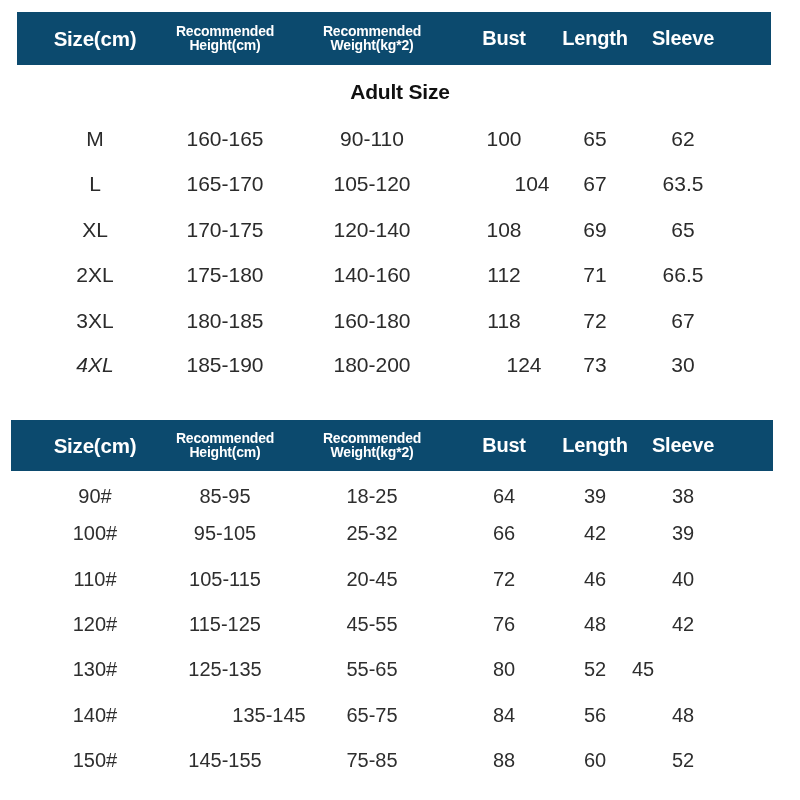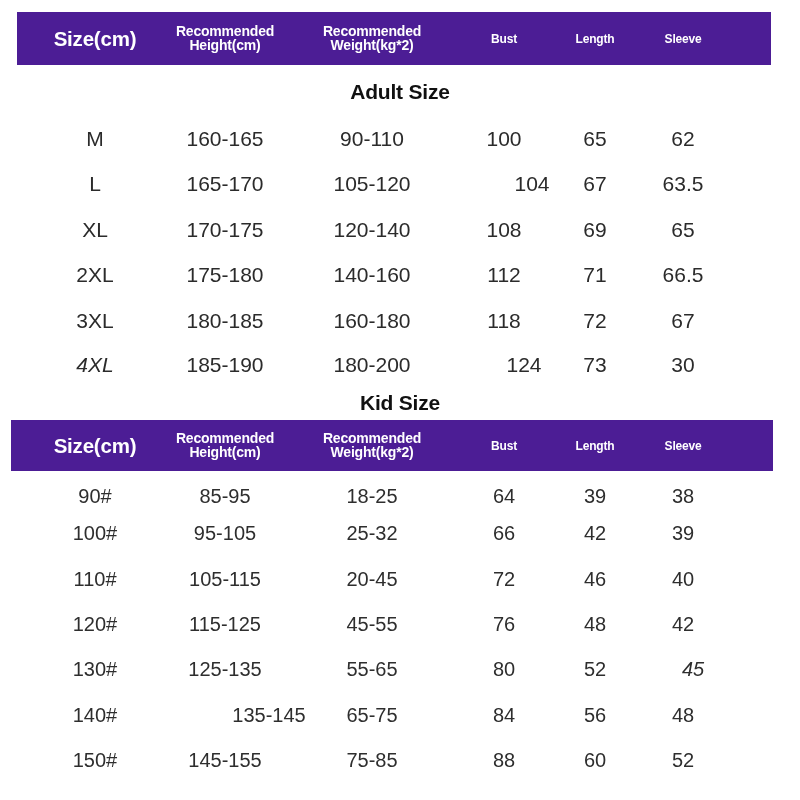--- a/index.html
+++ b/index.html
@@ -15,21 +15,21 @@
   #sheet {
     position: relative;
     width: 800px;
     height: 800px;
     background: #ffffff;
   }
 
   
   .header-bar {
     position: absolute;
-    background: #4c1d95;
+    background: #0c4a6e;
     display: flex;
     align-items: center;
   }
 
   #adult-header-bar {
     left: 17px;
     top: 12px;
     width: 754px;
     height: 53px;
   }
@@ -47,21 +47,21 @@
     font-weight: bold;
     text-align: center;
     line-height: 1.06;
     letter-spacing: -0.2px;
     white-space: pre-line;
     transform: translateX(-50%);
   }
 
   .hcell.big   { font-size: 20.5px; }
   .hcell.two   { font-size: 14px; }
-  .hcell.small { font-size: 12px; text-align: center; }
+  .hcell.small { font-size: 20px; text-align: center; }
 
   
   .section-title {
     position: absolute;
     width: 100%;
     text-align: center;
     font-size: 21px;
     font-weight: bold;
     color: #111111;
     letter-spacing: -0.2px;
@@ -153,21 +153,20 @@
       <div class="data-row " style="top: 350px;">
         <div class="dcell" style="left: 95px; font-style: italic;">4XL</div>
         <div class="dcell" style="left: 225px;">185-190</div>
         <div class="dcell" style="left: 372px;">180-200</div>
         <div class="dcell" style="left: 524px;">124</div>
         <div class="dcell" style="left: 595px;">73</div>
         <div class="dcell" style="left: 683px;">30</div>
       </div>
     </div>
 
-  <div id="kid-title" class="section-title">Kid Size</div>
 
   <div id="kid-header-bar" class="header-bar">
       <div class="hcell big" style="left: 84px; top: 50%; transform: translate(-50%, -50%);">Size(cm)</div>
       <div class="hcell two" style="left: 214px; top: 50%; transform: translate(-50%, -50%);">Recommended
 Height(cm)</div>
       <div class="hcell two" style="left: 361px; top: 50%; transform: translate(-50%, -50%);">Recommended
 Weight(kg*2)</div>
       <div class="hcell small" style="left: 493px; top: 50%; transform: translate(-50%, -50%);">Bust</div>
       <div class="hcell small" style="left: 584px; top: 50%; transform: translate(-50%, -50%);">Length</div>
       <div class="hcell small" style="left: 672px; top: 50%; transform: translate(-50%, -50%);">Sleeve</div>
@@ -205,21 +204,21 @@
         <div class="dcell" style="left: 504px;">76</div>
         <div class="dcell" style="left: 595px;">48</div>
         <div class="dcell" style="left: 683px;">42</div>
       </div>
       <div class="data-row kid" style="top: 654px;">
         <div class="dcell" style="left: 95px;">130#</div>
         <div class="dcell" style="left: 225px;">125-135</div>
         <div class="dcell" style="left: 372px;">55-65</div>
         <div class="dcell" style="left: 504px;">80</div>
         <div class="dcell" style="left: 595px;">52</div>
-        <div class="dcell" style="left: 693px; font-style: italic;">45</div>
+        <div class="dcell" style="left: 643px;">45</div>
       </div>
       <div class="data-row kid" style="top: 700px; padding-left: 37px;">
         <div class="dcell" style="left: 95px;">140#</div>
         <div class="dcell" style="left: 225px; margin-left: 44px;">135-145</div>
         <div class="dcell" style="left: 372px;">65-75</div>
         <div class="dcell" style="left: 504px;">84</div>
         <div class="dcell" style="left: 595px;">56</div>
         <div class="dcell" style="left: 683px;">48</div>
       </div>
       <div class="data-row kid" style="top: 745px;">

